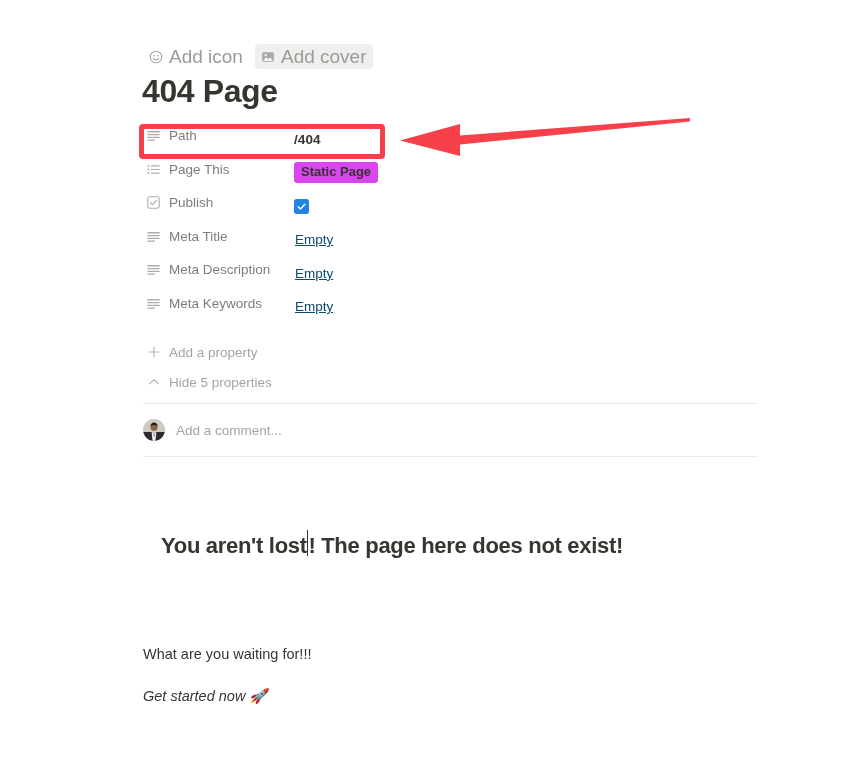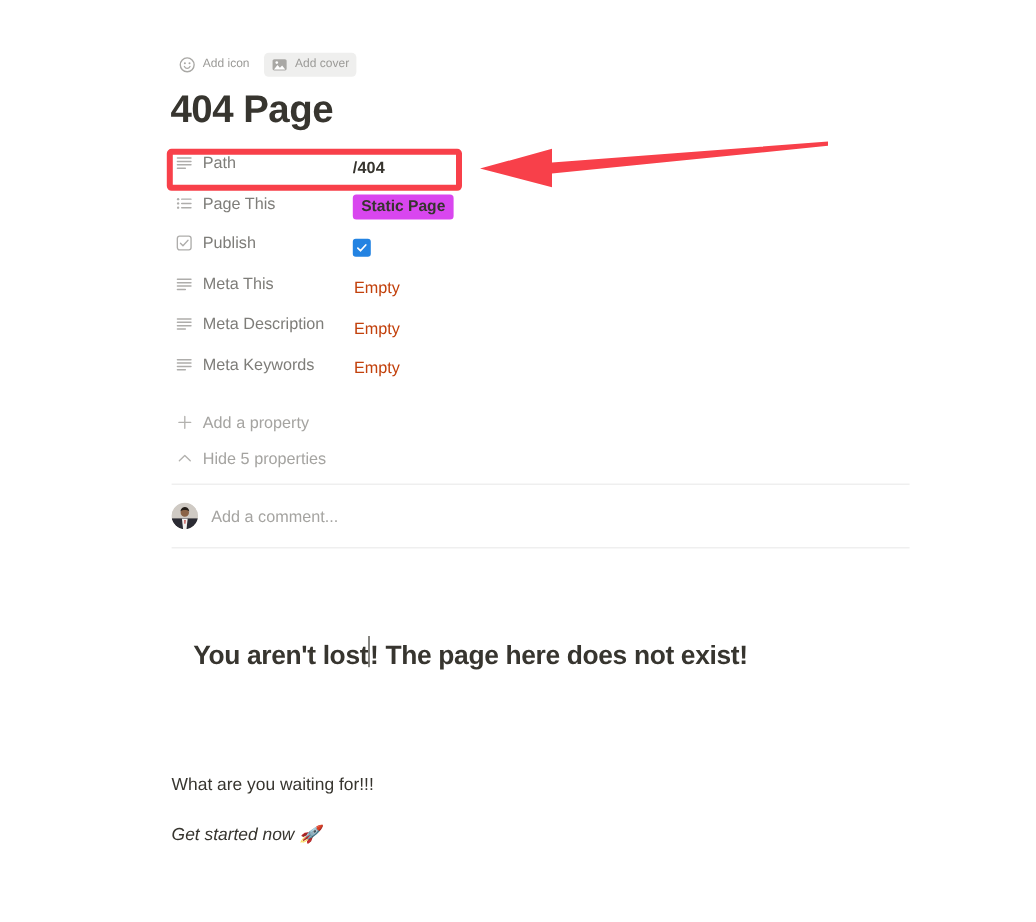--- a/index.html
+++ b/index.html
@@ -33,21 +33,21 @@
     display: flex;
     align-items: center;
     gap: 6px;
   }
   .meta-action {
     display: flex;
     align-items: center;
     gap: 6px;
     padding: 3px 6px;
     border-radius: 4px;
-    font-size: 10px;
+    font-size: 19px;
     color: #9b9a97;
     line-height: 1;
     cursor: pointer;
     white-space: nowrap;
   }
   .meta-action.hovered {
     background: #efefee;
   }
   .meta-action .ico {
     display: inline-flex;
@@ -108,21 +108,21 @@
   }
   .prop-label .ptext { white-space: nowrap; }
   .prop-value {
     font-size: 13.5px;
     color: #37352f;
     display: flex;
     align-items: center;
     min-height: 22px;
     cursor: text;
   }
-  .prop-value.empty { color: #c2410c; padding-left: 1px; }
+  .prop-value.empty { color: #0c4a6e; padding-left: 1px; text-decoration: underline; }
   .prop-value.pathval { font-weight: 700; letter-spacing: 0.1px; }
   .tag-pill {
     background: #d946ef;
     color: #37352f;
     border-radius: 3px;
     padding: 2.5px 7px;
     font-size: 13px;
     line-height: 1.25;
     font-weight: bold;
   }
@@ -337,21 +337,21 @@
       </div>
     </div>
 
     <div class="prop-row">
       <div class="prop-label">
         <span class="picon">
           <svg width="15" height="15" viewBox="0 0 16 16" fill="none">
             <path d="M2 4h12M2 7h12M2 10h12M2 13h7" stroke="currentColor" stroke-width="1.35" stroke-linecap="round"></path>
           </svg>
         </span>
-        <span class="ptext">Meta This</span>
+        <span class="ptext">Meta Title</span>
       </div>
       <div class="prop-value empty">Empty</div>
     </div>
 
     <div class="prop-row">
       <div class="prop-label">
         <span class="picon">
           <svg width="15" height="15" viewBox="0 0 16 16" fill="none">
             <path d="M2 4h12M2 7h12M2 10h12M2 13h7" stroke="currentColor" stroke-width="1.35" stroke-linecap="round"></path>
           </svg>

